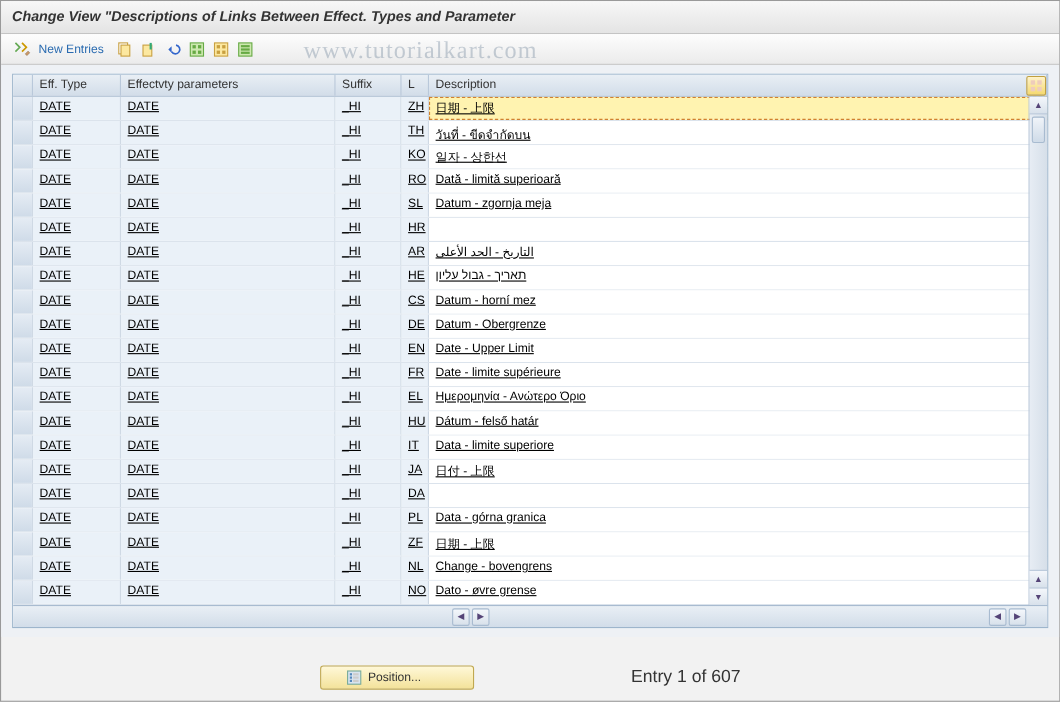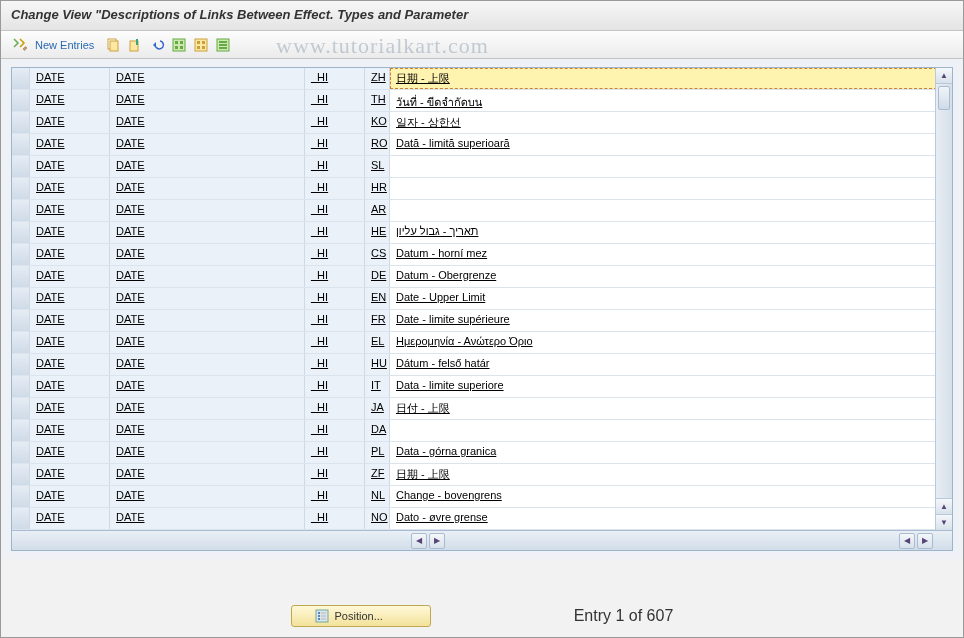--- a/index.html
+++ b/index.html
@@ -258,20 +258,36 @@
         <rect x="4" y="7" width="8" height="2" fill="#6a4"></rect>
         <rect x="4" y="10" width="8" height="2" fill="#6a4"></rect>
       </svg>
   </span>
 </div>
 
 <div class="watermark">www.tutorialkart.com</div>
 
 <div class="grid-container">
   <div class="grid-wrap">
+    <div class="grid-header">
+      <div class="hcell sel"></div>
+      <div class="hcell c1">Eff. Type</div>
+      <div class="hcell c2">Effectvty parameters</div>
+      <div class="hcell c3">Suffix</div>
+      <div class="hcell c4">L</div>
+      <div class="hcell c5">Description</div>
+      <div class="config-icon">
+        <svg width="12" height="12" viewBox="0 0 12 12">
+            <rect x="1" y="1" width="4" height="4" fill="#ecb"></rect>
+            <rect x="7" y="1" width="4" height="4" fill="#ecb"></rect>
+            <rect x="1" y="7" width="4" height="4" fill="#ecb"></rect>
+            <rect x="7" y="7" width="4" height="4" fill="#ecb"></rect>
+          </svg>
+      </div>
+    </div>
     <div class="grid-body" id="grid-body">
       <div class="row first">
           <div class="cell sel"></div>
           <div class="cell c1">DATE</div>
           <div class="cell c2">DATE</div>
           <div class="cell c3">_HI</div>
           <div class="cell c4">ZH</div>
           <div class="cell c5">日期 - 上限</div>
         </div>
         <div class="row">
@@ -297,34 +313,36 @@
           <div class="cell c3">_HI</div>
           <div class="cell c4">RO</div>
           <div class="cell c5">Dată - limită superioară</div>
         </div>
         <div class="row">
           <div class="cell sel"></div>
           <div class="cell c1">DATE</div>
           <div class="cell c2">DATE</div>
           <div class="cell c3">_HI</div>
           <div class="cell c4">SL</div>
+          <div class="cell c5">Datum - zgornja meja</div>
         </div>
         <div class="row">
           <div class="cell sel"></div>
           <div class="cell c1">DATE</div>
           <div class="cell c2">DATE</div>
           <div class="cell c3">_HI</div>
           <div class="cell c4">HR</div>
         </div>
         <div class="row">
           <div class="cell sel"></div>
           <div class="cell c1">DATE</div>
           <div class="cell c2">DATE</div>
           <div class="cell c3">_HI</div>
           <div class="cell c4">AR</div>
+          <div class="cell c5">التاريخ - الحد الأعلى</div>
         </div>
         <div class="row">
           <div class="cell sel"></div>
           <div class="cell c1">DATE</div>
           <div class="cell c2">DATE</div>
           <div class="cell c3">_HI</div>
           <div class="cell c4">HE</div>
           <div class="cell c5">תאריך - גבול עליון</div>
         </div>
         <div class="row">

